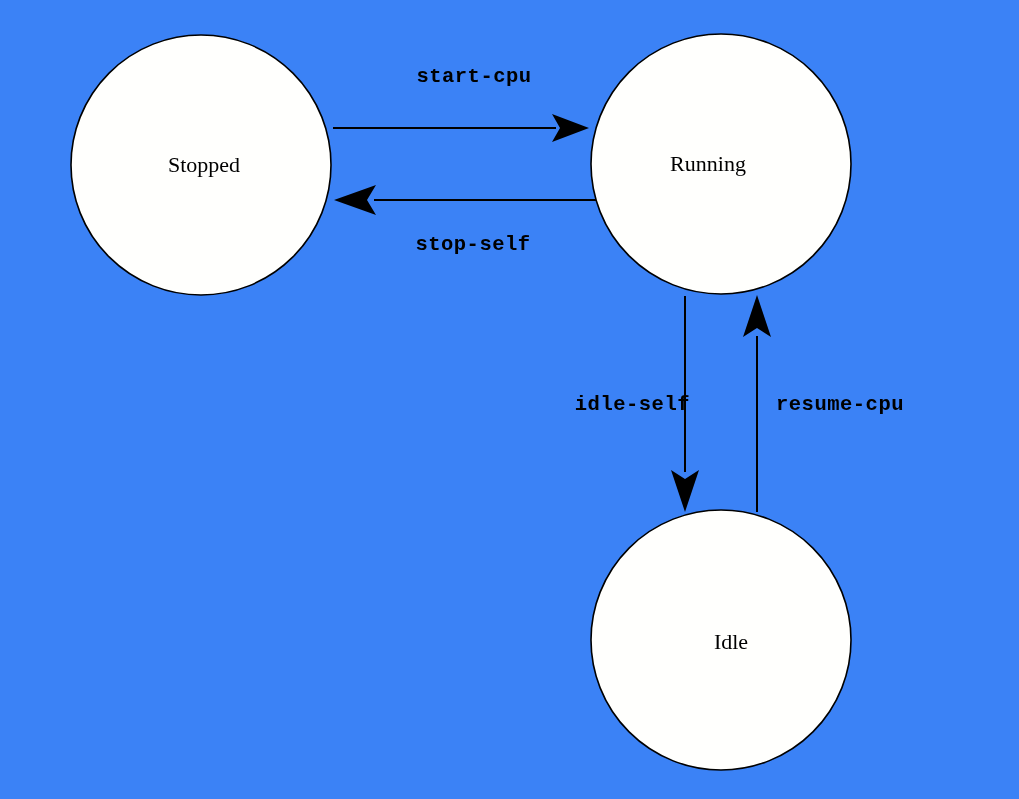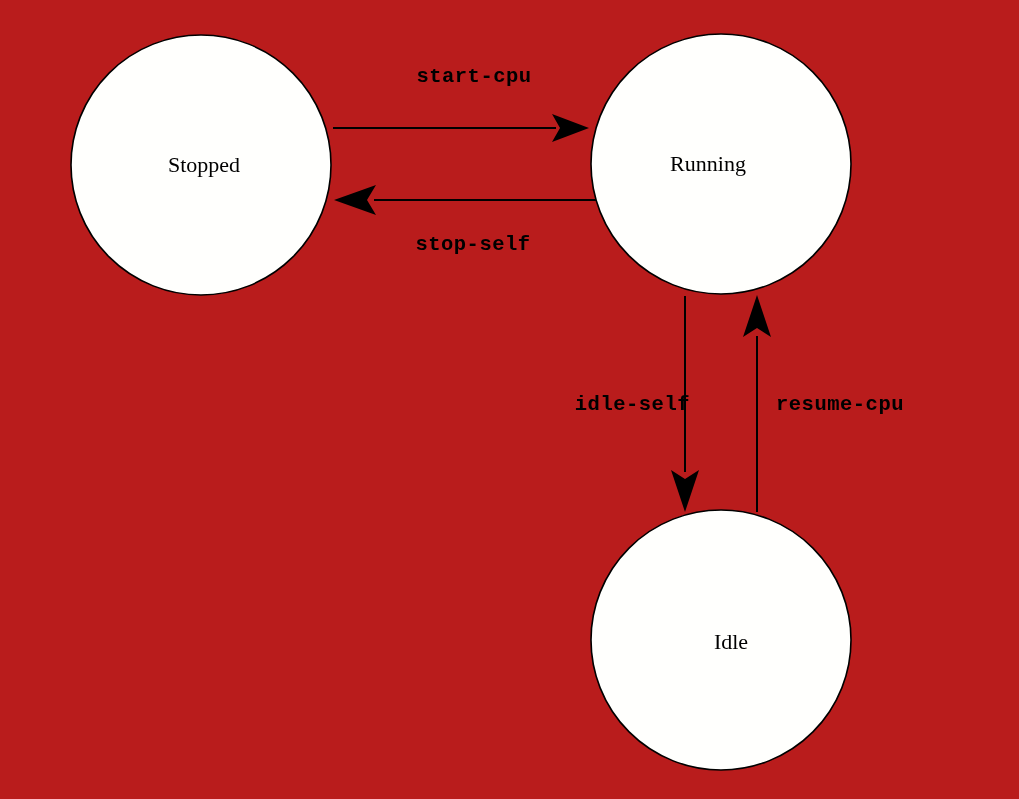--- a/index.html
+++ b/index.html
@@ -11,21 +11,21 @@
   body {
     width: 1019px;
     height: 799px;
     overflow: hidden;
     font-family: "Liberation Serif", "DejaVu Serif", serif;
   }
   #diagram-root {
     position: relative;
     width: 1019px;
     height: 799px;
-    background: #b91c1c;
+    background: #3b82f6;
   }
   #state-diagram-svg {
     position: absolute;
     top: 0;
     left: 0;
     width: 1019px;
     height: 799px;
     display: block;
   }
   .state-circle {

